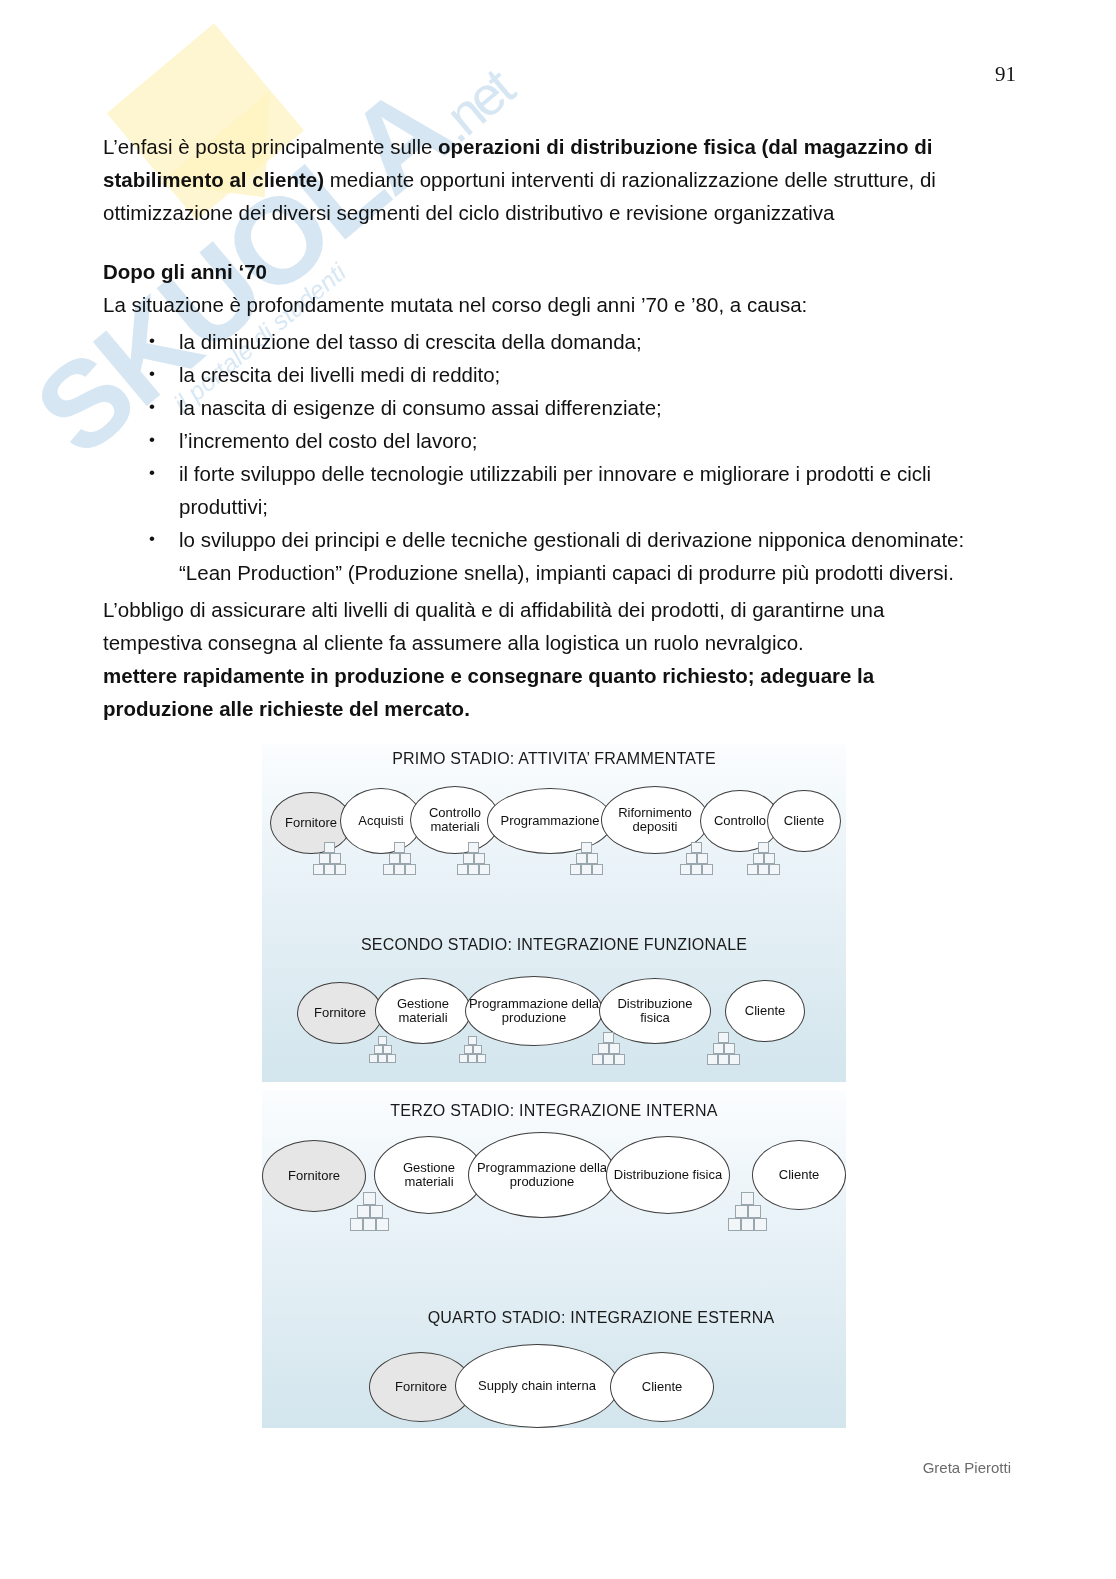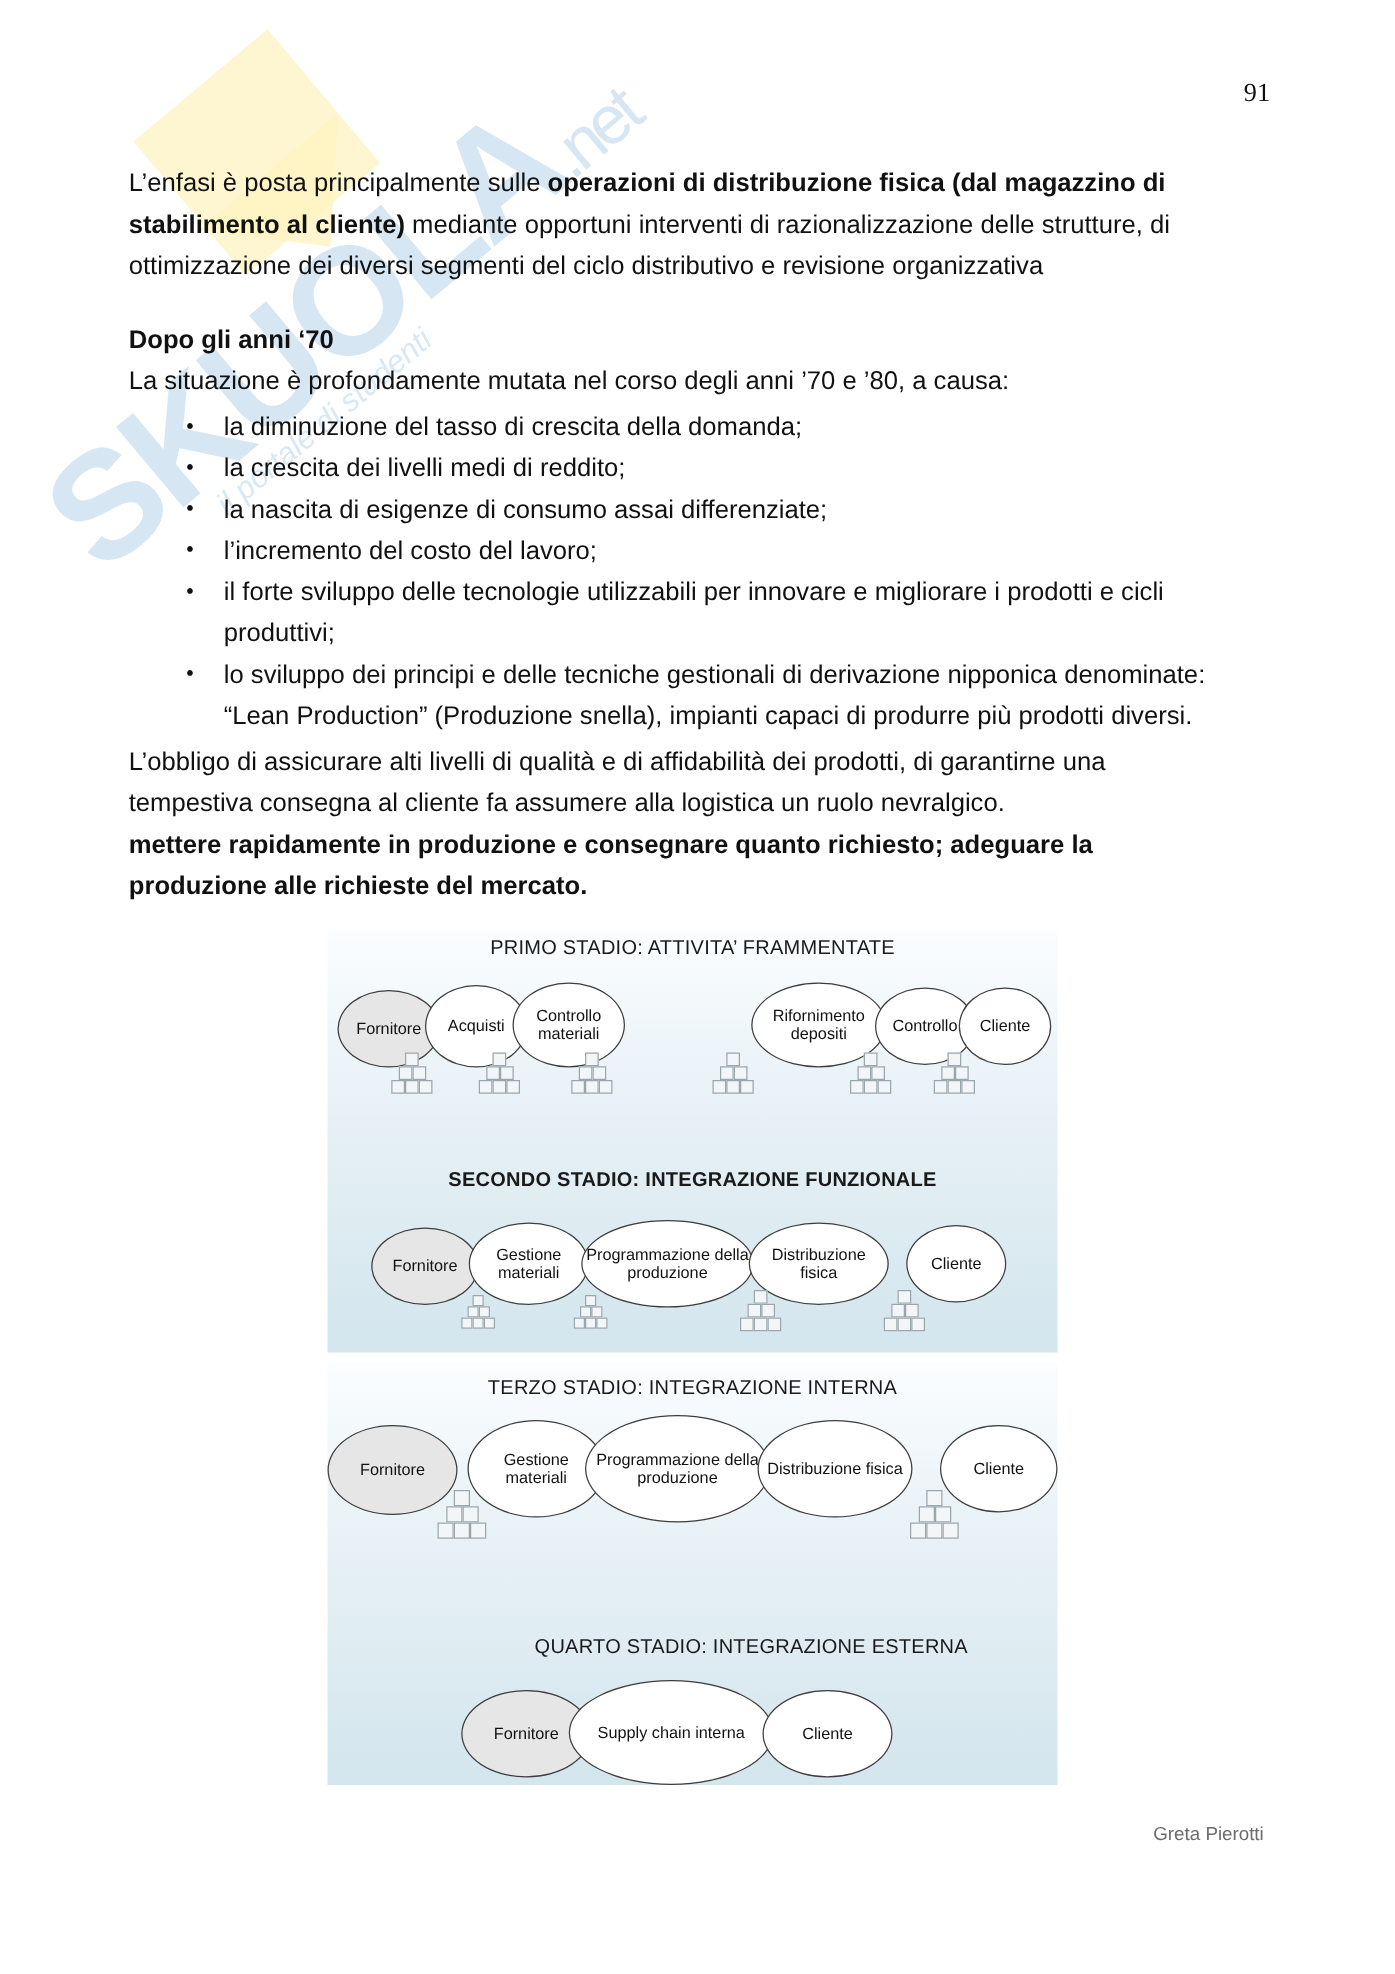--- a/index.html
+++ b/index.html
@@ -245,20 +245,21 @@
 
 
   <div class="diagram">
 
     <div class="panel panel-a"></div>
 
     <div class="stage-title" style="top:6px;">PRIMO STADIO: ATTIVITA’ FRAMMENTATE</div>
     <div class="node gray" style="left:8px;  top:48px; width:82px; height:62px;">Fornitore</div>
     <div class="node" style="left:78px; top:44px; width:82px; height:66px;">Acquisti</div>
     <div class="node" style="left:148px;top:42px; width:90px; height:68px;">Controllo materiali</div>
+    <div class="node" style="left:225px;top:44px; width:126px;height:66px;">Programmazione</div>
     <div class="node" style="left:339px;top:42px; width:108px;height:68px;">Rifornimento depositi</div>
     <div class="node" style="left:438px;top:46px; width:80px; height:62px;">Controllo</div>
     <div class="node" style="left:505px;top:46px; width:74px; height:62px;">Cliente</div>
 
     <div class="pyramid" style="left:51px; top:98px;">
       <div class="prow">
           <div class="pbox" style="width:11px;height:11px;"></div>
         </div>
       <div class="prow">
           <div class="pbox" style="width:11px;height:11px;"></div>
@@ -334,21 +335,21 @@
           <div class="pbox" style="width:11px;height:11px;"></div>
           <div class="pbox" style="width:11px;height:11px;"></div>
         </div>
       <div class="prow">
           <div class="pbox" style="width:11px;height:11px;"></div>
           <div class="pbox" style="width:11px;height:11px;"></div>
           <div class="pbox" style="width:11px;height:11px;"></div>
         </div>
     </div>
 
-    <div class="stage-title" style="top:192px;font-weight:bold;">SECONDO STADIO: INTEGRAZIONE FUNZIONALE</div>
+    <div class="stage-title" style="top:192px;">SECONDO STADIO: INTEGRAZIONE FUNZIONALE</div>
     <div class="node gray" style="left:35px; top:238px; width:86px; height:62px;">Fornitore</div>
     <div class="node" style="left:113px;top:234px; width:96px; height:66px;">Gestione materiali</div>
     <div class="node" style="left:203px;top:232px; width:138px;height:70px;">Programmazione della produzione</div>
     <div class="node" style="left:337px;top:234px; width:112px;height:66px;">Distribuzione fisica</div>
     <div class="node" style="left:463px;top:236px; width:80px; height:62px;">Cliente</div>
 
     <div class="pyramid" style="left:107px;top:292px;">
       <div class="prow">
           <div class="pbox" style="width:9px;height:9px;"></div>
         </div>

